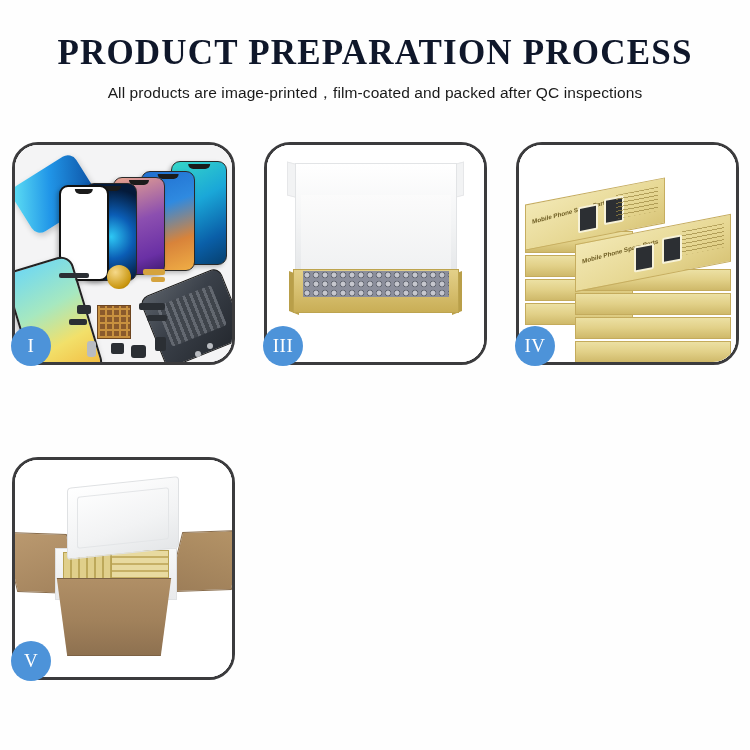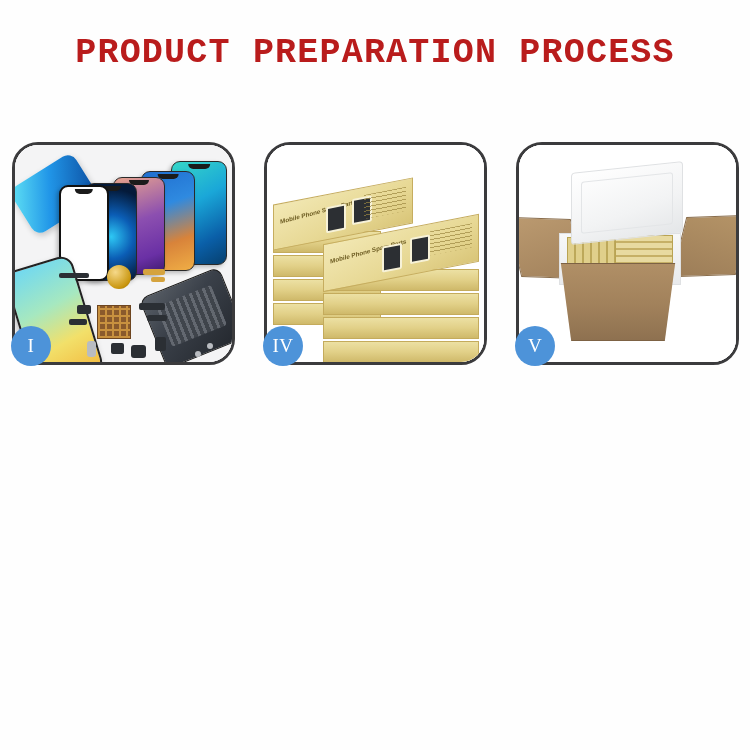--- a/index.html
+++ b/index.html
@@ -10,23 +10,23 @@
     overflow: hidden;
   }
   .page { position: relative; width: 750px; height: 750px; background: #fefefe; }
 
   
   .header { padding-top: 34px; text-align: center; }
   .title {
     font-size: 35px;
     font-weight: 700;
     letter-spacing: 1.2px;
-    color: #b91c1c;
+    color: #0f172a;
     line-height: 1.1;
-    font-family: Liberation Mono, monospace;
+    font-family: Liberation Serif, serif;
   }
   .subtitle {
     margin-top: 10px;
     font-size: 15.5px;
     font-weight: 400;
     color: #1a1a1a;
     letter-spacing: .1px;
   }
 
   
@@ -303,20 +303,21 @@
     background:#9a7d53;
   }
 </style>
 </head>
 <body>
 
 <div class="page">
 
   <div class="header">
     <div class="title">PRODUCT PREPARATION PROCESS</div>
+    <div class="subtitle">All products are image-printed，film-coated and packed after QC inspections</div>
   </div>
 
   <div class="grid">
 
     <div class="panel">
       <div class="panel-inner">
         <div class="p1-bg"></div>
 
         <div class="tilt-phone"></div>
 
@@ -354,20 +355,34 @@
         <div class="part" style="left:96px;top:198px;width:13px;height:11px;"></div>
         <div class="part" style="left:116px;top:200px;width:15px;height:13px;border-radius:3px;"></div>
         <div class="part" style="left:140px;top:192px;width:11px;height:14px;"></div>
         <div class="part silver" style="left:180px;top:206px;width:6px;height:6px;border-radius:50%;"></div>
         <div class="part silver" style="left:192px;top:198px;width:6px;height:6px;border-radius:50%;"></div>
       </div>
       <div class="badge">I</div>
     </div>
 
 
+    <div class="panel">
+      <div class="panel-inner">
+        <div class="p3-bg"></div>
+        <div class="lid3-flap-l"></div>
+        <div class="lid3-flap-r"></div>
+        <div class="lid3"></div>
+        <div class="foam3"></div>
+        <div class="tray3-side-l"></div>
+        <div class="tray3-side-r"></div>
+        <div class="tray3"></div>
+        <div class="tray3-inner"></div>
+      </div>
+      <div class="badge">III</div>
+    </div>
 
     <div class="panel">
       <div class="panel-inner">
         <div class="p4-bg"></div>
         <div class="stack">
 
           <div class="sbox" style="left:0px;top:58px;width:108px;"></div>
           <div class="sbox" style="left:0px;top:82px;width:108px;"></div>
           <div class="sbox" style="left:0px;top:106px;width:108px;"></div>
           <div class="sbox" style="left:0px;top:130px;width:108px;"></div>

